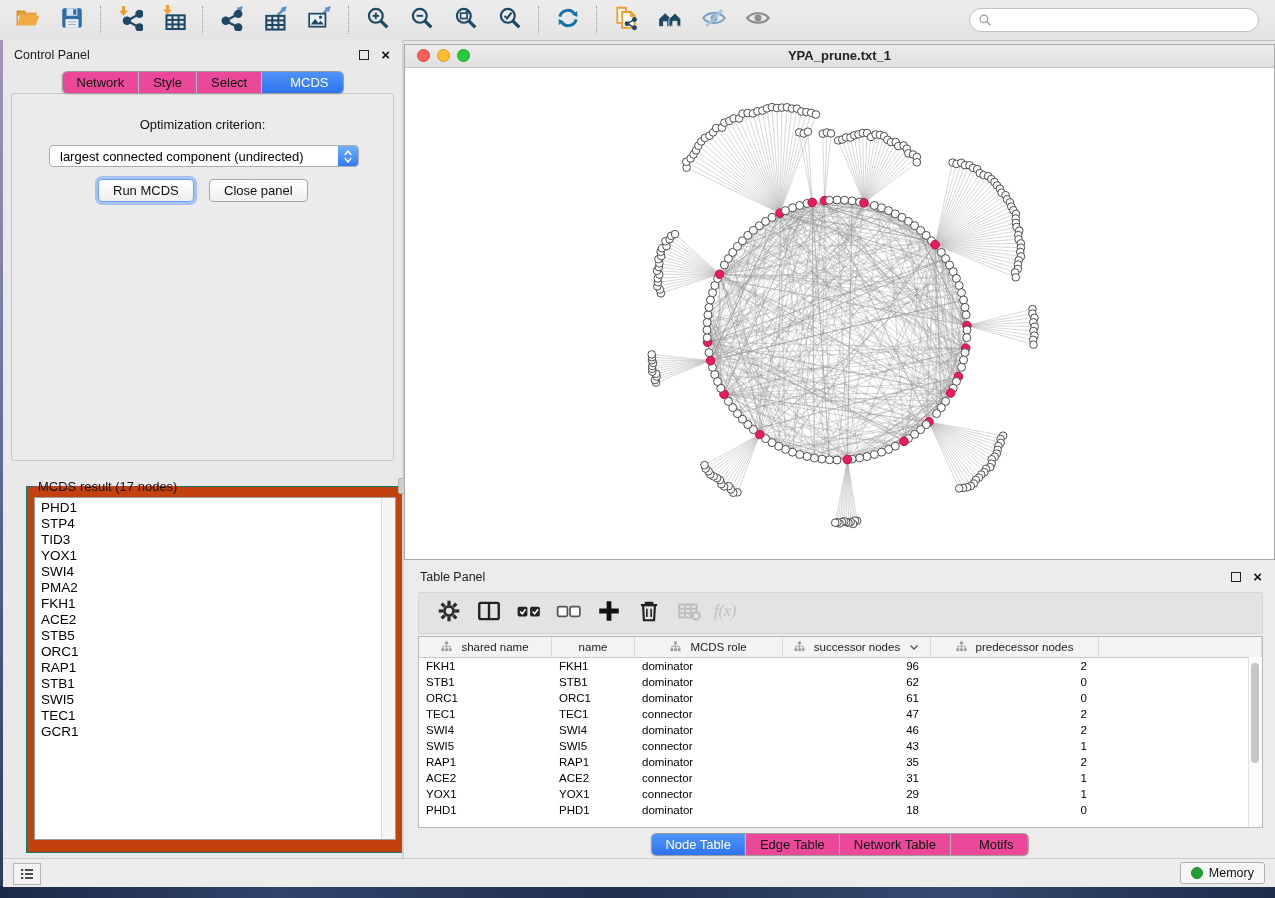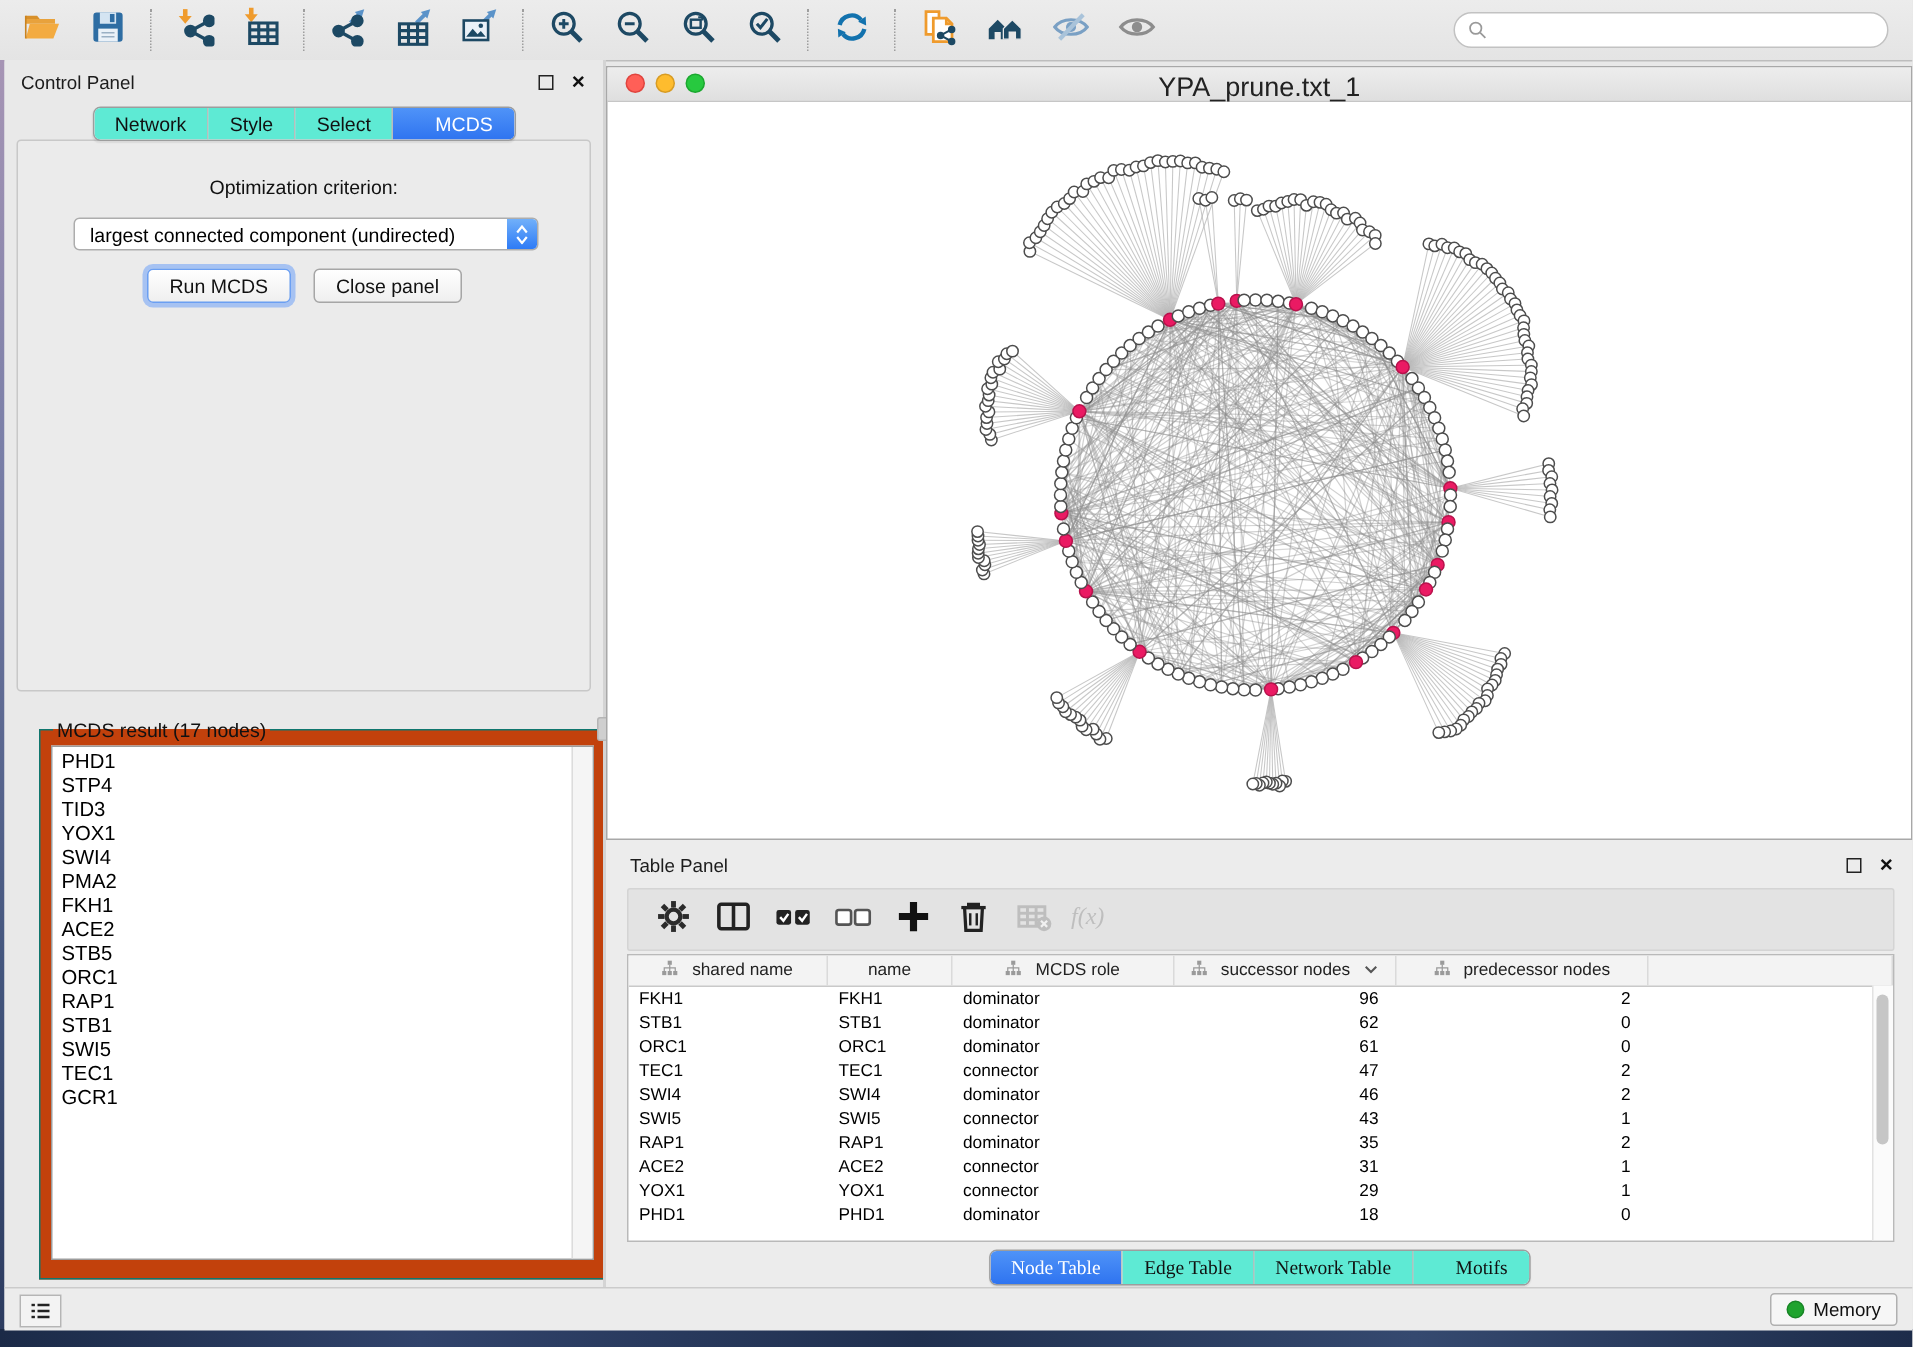--- a/index.html
+++ b/index.html
@@ -29,21 +29,21 @@
 
   
   #control-panel{position:absolute;left:3px;top:40px;width:399px;height:818px;background:#e9e9e9;
     border-right:1px solid #c4c4c4;}
   #cp-header{position:absolute;left:0;top:0;width:100%;height:26px;}
   #cp-header .panel-title{position:absolute;left:11px;top:8px;}
   #cp-header .float-btn{position:absolute;right:33px;top:10px;}
   #cp-header .close-btn{position:absolute;right:12px;top:10px;}
   .segmented{display:flex;background:#fff;border:1px solid #9d9d9d;border-radius:5px;overflow:hidden;
     box-shadow:0 1px 1px rgba(0,0,0,.08);}
-  .segmented .seg{padding:3px 14px;font-size:13px;color:#111;border-right:1px solid #bcbcbc;background:#5eead4;white-space:nowrap;}
+  .segmented .seg{padding:3px 14px;font-size:13px;color:#111;border-right:1px solid #bcbcbc;background:#ec4899;white-space:nowrap;}
   .segmented .seg:last-child{border-right:none;padding-left:28px;}
   .segmented .seg.active{background:linear-gradient(#4f93f8,#2f74f0);color:#fff;}
   #cp-tabs{position:absolute;left:50%;transform:translateX(-50%);top:31px;z-index:2;}
   #cp-content{position:absolute;left:8px;right:8px;top:53px;height:366px;background:#ebebeb;
     border:1px solid #c8c8c8;border-radius:3px;}
   #opt-label{margin-top:23px;text-align:center;font-size:13px;color:#111;}
   #criterion-select{position:absolute;left:37px;top:51px;width:310px;height:22px;background:#fff;
     border:1px solid #adadad;border-radius:4px;font-size:13px;line-height:22px;padding-left:10px;box-sizing:border-box;}
   .select-stepper{position:absolute;right:0;top:0;bottom:0;width:20px;
     background:linear-gradient(#71b0fa,#2e7bf6);border-radius:0 3px 3px 0;display:flex;flex-direction:column;
@@ -67,21 +67,21 @@
 
   
   #network-window{position:absolute;left:404px;top:44px;width:871px;height:516px;
     border:1px solid #a8a8a8;box-sizing:border-box;background:#fff;}
   #net-titlebar{position:relative;height:22px;background:linear-gradient(#ededed,#dfdfdf);
     border-bottom:1px solid #c6c6c6;}
   .light{position:absolute;top:4px;width:13px;height:13px;border-radius:50%;}
   .light.red{left:12px;background:#ff5f57;border:1px solid #e0443e;box-sizing:border-box;}
   .light.yellow{left:32px;background:#febc2e;border:1px solid #d89c23;box-sizing:border-box;}
   .light.green{left:52px;background:#27c93f;border:1px solid #1ba82f;box-sizing:border-box;}
-  #net-title{position:absolute;left:0;right:0;top:3px;text-align:center;font-size:18px;color:#222;}
+  #net-title{position:absolute;left:0;right:0;top:3px;text-align:center;font-size:13px;color:#222;font-weight:bold;}
   #network-svg{display:block;}
 
   
   #table-panel{position:absolute;left:404px;top:560px;width:871px;height:298px;background:#ececec;}
   #tp-header .panel-title{position:absolute;left:16px;top:10px;}
   #tp-header .float-btn{position:absolute;right:34px;top:12px;}
   #tp-header .close-btn{position:absolute;right:13px;top:12px;}
   #tp-tools{position:absolute;left:14px;top:32px;width:845px;height:42px;background:#e3e3e3;
     border:1px solid #d4d4d4;border-radius:2px;box-sizing:border-box;display:flex;align-items:center;
     gap:12px;padding-left:16px;}
@@ -91,21 +91,21 @@
     border:1px solid #b9b9b9;box-sizing:border-box;overflow:hidden;}
   #t-head{display:flex;height:20px;background:#f3f3f3;border-bottom:1px solid #c9c9c9;}
   .hcell{display:flex;align-items:center;justify-content:center;gap:9px;font-size:11.5px;color:#222;
     border-right:1px solid #dadada;box-sizing:border-box;}
   .hfill{flex:1;}
   .t-row{display:flex;height:16px;align-items:center;}
   .tcell{font-size:11.5px;color:#000;box-sizing:border-box;padding-left:7px;white-space:nowrap;overflow:hidden;}
   .tcell.num{text-align:right;padding-right:12px;padding-left:0;}
   #t-scroll{position:absolute;right:0;top:20px;bottom:0;width:13px;background:#fbfbfb;border-left:1px solid #e2e2e2;}
   #t-thumb{position:absolute;left:2px;top:6px;width:8px;height:100px;background:#c6c6c6;border-radius:4px;}
-  #tp-tabs{position:absolute;left:50%;transform:translateX(-50%);top:273px;font-family:Liberation Serif, serif;}
+  #tp-tabs{position:absolute;left:50%;transform:translateX(-50%);top:273px;}
 
   
   #status-bar{position:absolute;left:3px;top:858px;width:1272px;height:28px;background:#ececec;
     border-top:1px solid #cbcbcb;}
   #list-btn{position:absolute;left:10px;top:4px;width:26px;height:20px;border:1px solid #b5b5b5;
     background:#f3f3f3;display:flex;align-items:center;justify-content:center;}
   #memory-btn{position:absolute;right:10px;top:3px;height:20px;border:1px solid #b0b0b0;border-radius:3px;
     background:#f6f6f6;display:flex;align-items:center;gap:6px;padding:0 10px;font-size:12.5px;color:#111;}
   #memory-dot{width:12px;height:12px;border-radius:50%;background:#1fa32e;border:1px solid #188526;box-sizing:border-box;}
 </style>

